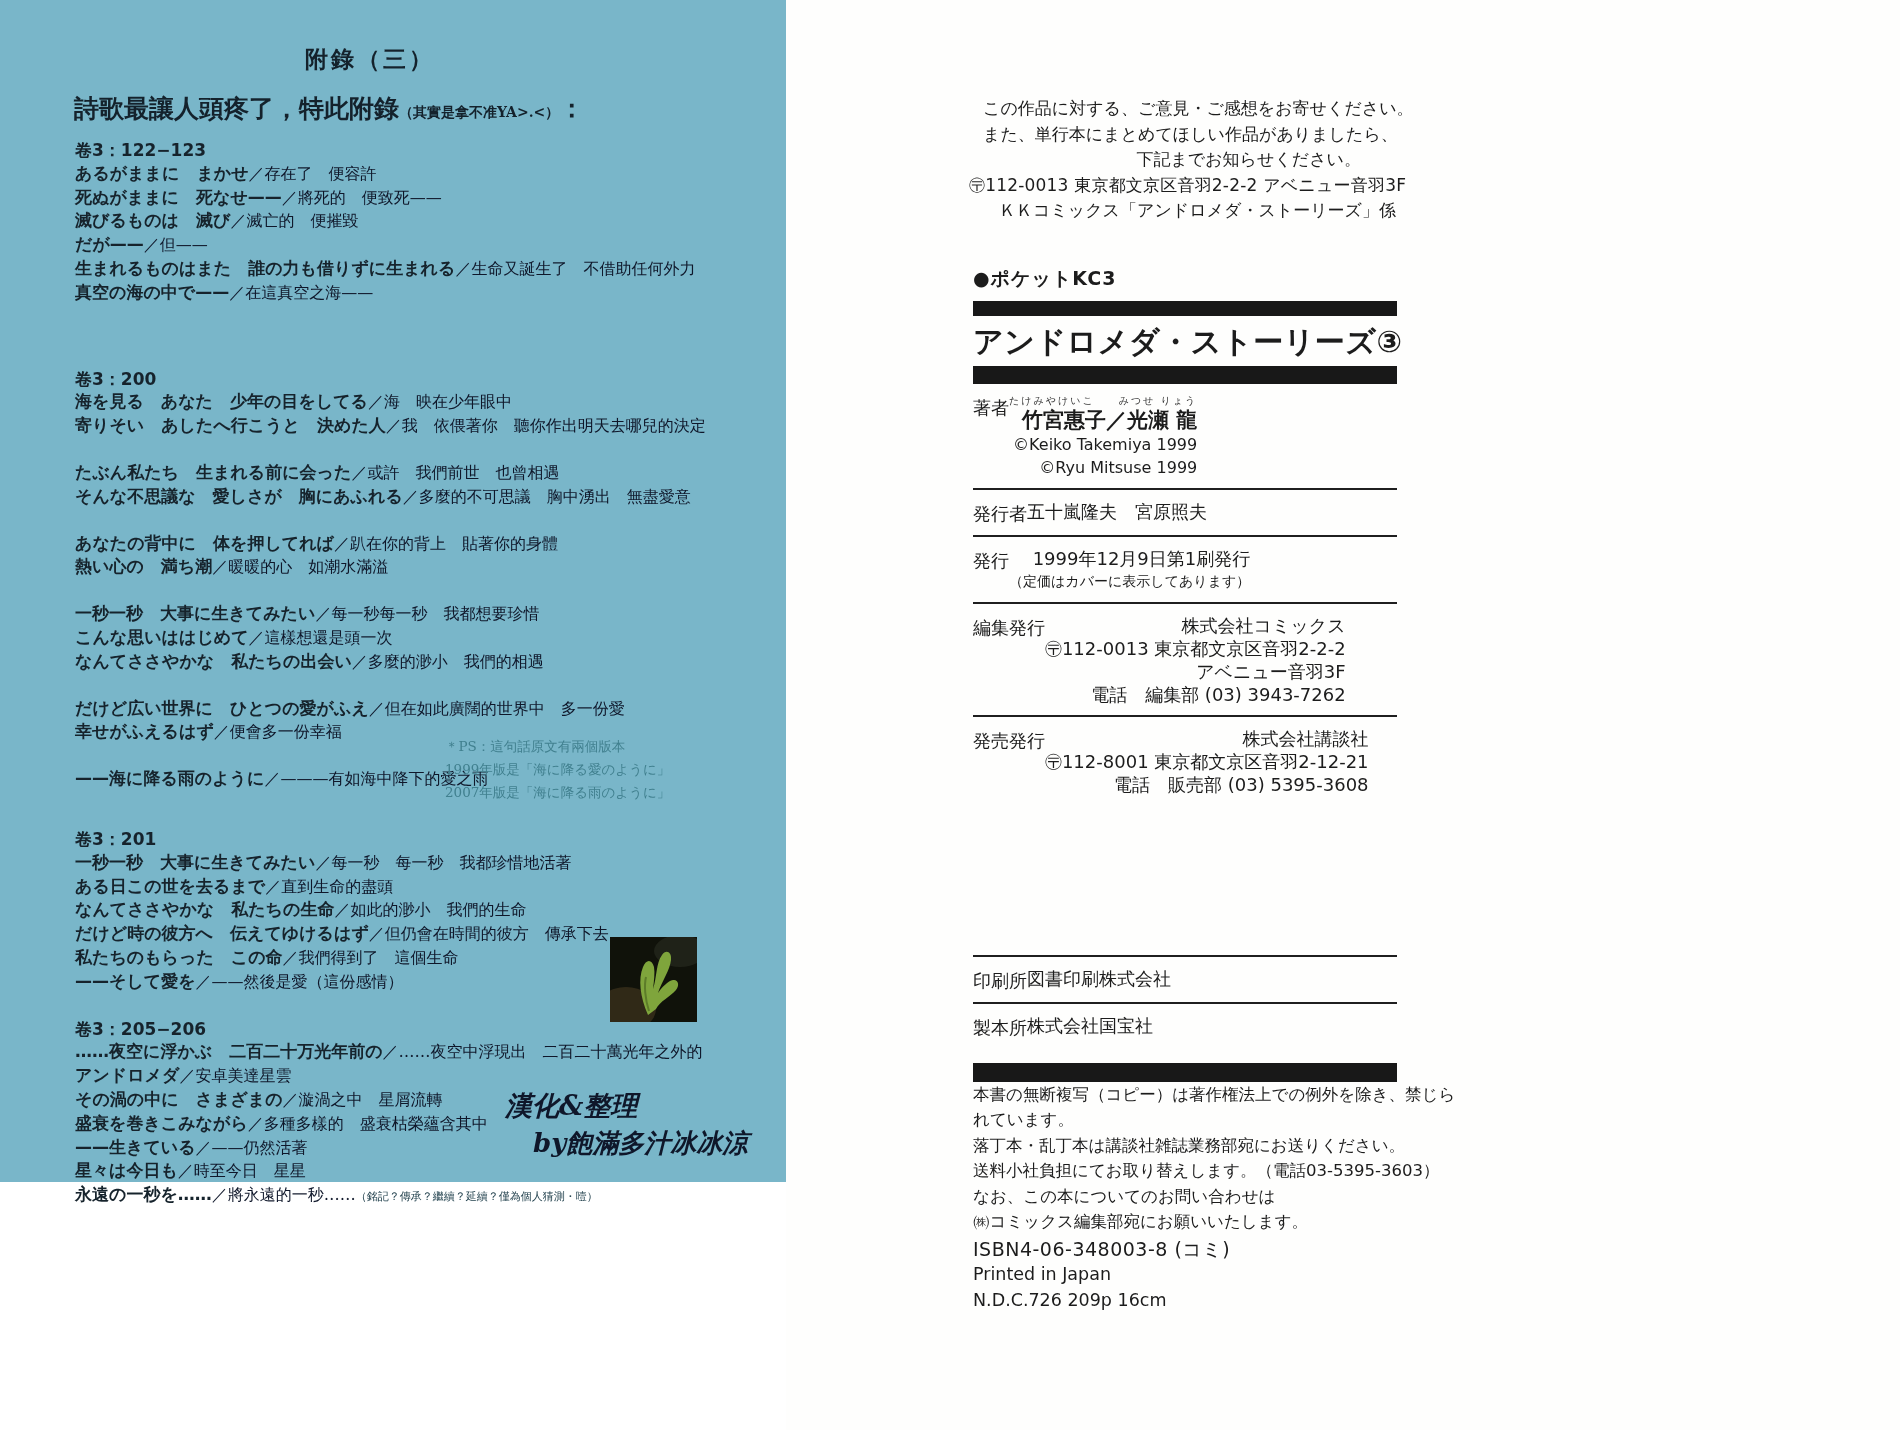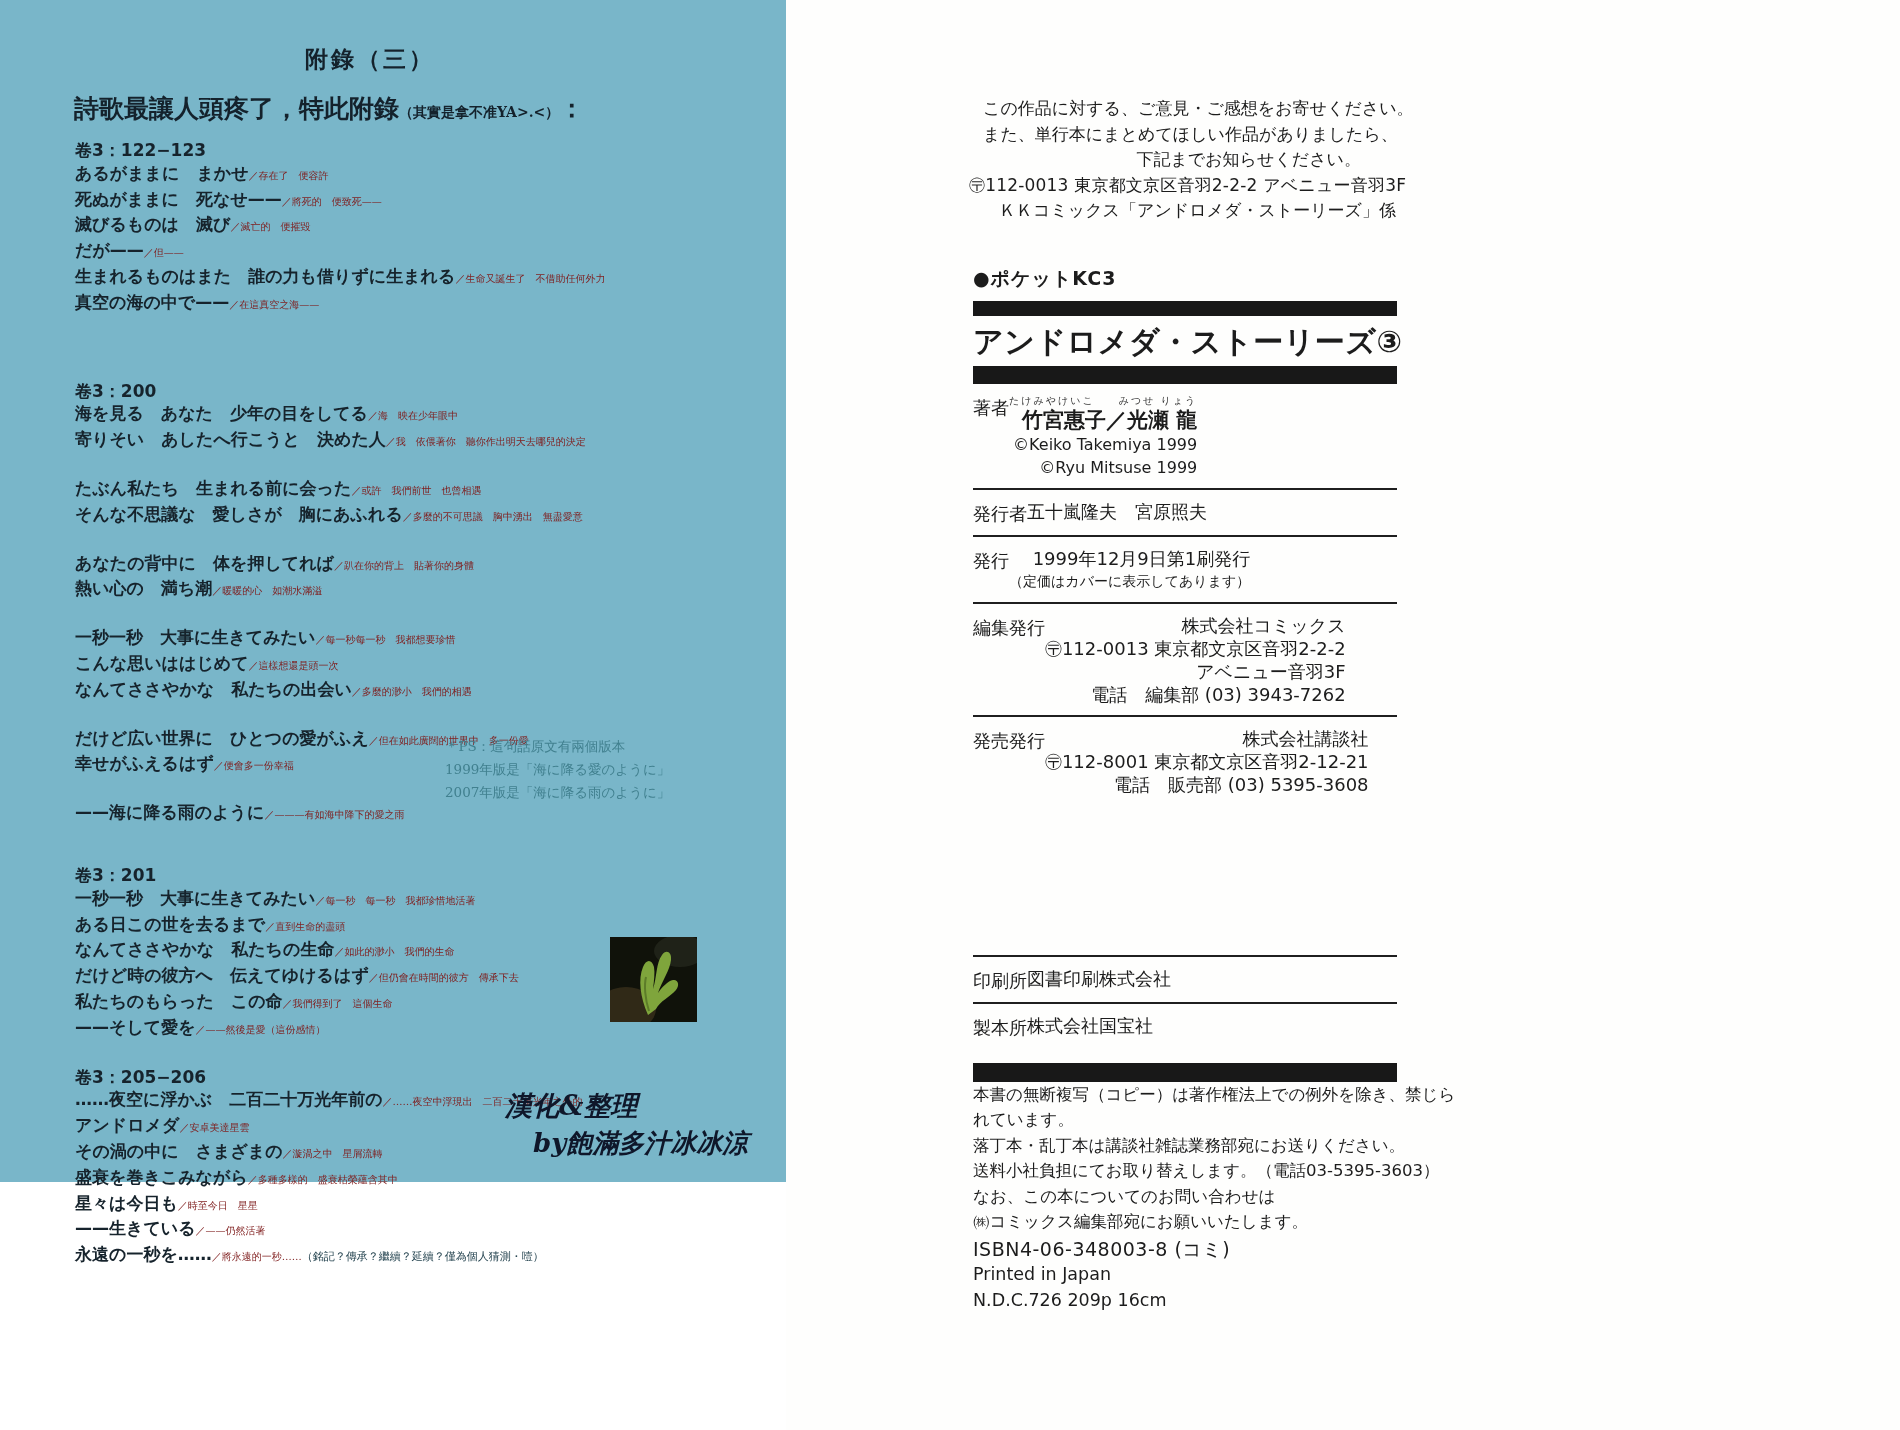--- a/index.html
+++ b/index.html
@@ -7,21 +7,21 @@
   .canvas{position:absolute;left:0;top:0;width:1900px;height:1297px;}
 
   
   .page-left{position:absolute;left:0;top:0;width:786px;height:1182px;background:#79b6c9;}
   .lp-title{position:absolute;top:44px;left:0;width:740px;text-align:center;font-size:23px;font-weight:bold;letter-spacing:3px;color:#14222c;}
   .lp-sub{position:absolute;top:92px;left:74px;font-size:25px;font-weight:bold;color:#14222c;white-space:nowrap;}
   .lp-sub .sub-note{font-size:14px;font-family:"DejaVu Serif","Liberation Serif",serif;}
   .lyrics{position:absolute;left:75px;top:139px;width:708px;}
   .ln{line-height:22.8px;white-space:nowrap;font-size:17px;}
   .ln .jp{font-weight:bold;color:#16232c;}
-  .ln .zh{font-weight:normal;color:#7f1d1d;font-family:"DejaVu Serif","Liberation Serif",serif;font-size:10px;}
+  .ln .zh{font-weight:normal;color:#0f172a;font-family:"DejaVu Serif","Liberation Serif",serif;font-size:16px;}
   .ln .tiny-note{font-size:11px;color:#24434f;font-family:"DejaVu Serif","Liberation Serif",serif;}
   .hdr{font-weight:bold;color:#16232c;font-size:17px;}
   .mt-blk{margin-top:23px;}
   .mt-sec1{margin-top:63px;}
   .mt-sec2{margin-top:37px;}
   .mt-sec3{margin-top:24px;}
   .ps-note{position:absolute;left:445px;top:735px;font-family:"DejaVu Serif","Liberation Serif",serif;font-size:13.5px;line-height:23px;color:#41808f;white-space:nowrap;}
   .credit{position:absolute;left:505px;top:1088px;font-family:"DejaVu Serif","Liberation Serif",serif;font-style:italic;font-weight:bold;color:#0f172a;}
   .credit .c1{font-size:27px;}
   .credit .c2{font-size:26px;margin-left:28px;margin-top:2px;}
@@ -98,22 +98,22 @@
       <div class="ln"><span class="jp">なんてささやかな　私たちの生命</span><span class="zh">／如此的渺小　我們的生命</span></div>
       <div class="ln"><span class="jp">だけど時の彼方へ　伝えてゆけるはず</span><span class="zh">／但仍會在時間的彼方　傳承下去</span></div>
       <div class="ln"><span class="jp">私たちのもらった　この命</span><span class="zh">／我們得到了　這個生命</span></div>
       <div class="ln"><span class="jp">——そして愛を</span><span class="zh">／——然後是愛（這份感情）</span></div>
 
       <div class="ln hdr mt-sec3">卷3：205−206</div>
       <div class="ln"><span class="jp">……夜空に浮かぶ　二百二十万光年前の</span><span class="zh">／……夜空中浮現出　二百二十萬光年之外的</span></div>
       <div class="ln"><span class="jp">アンドロメダ</span><span class="zh">／安卓美達星雲</span></div>
       <div class="ln"><span class="jp">その渦の中に　さまざまの</span><span class="zh">／漩渦之中　星屑流轉</span></div>
       <div class="ln"><span class="jp">盛衰を巻きこみながら</span><span class="zh">／多種多樣的　盛衰枯榮蘊含其中</span></div>
+      <div class="ln"><span class="jp">——生きている</span><span class="zh">／——仍然活著</span></div>
       <div class="ln"><span class="jp">星々は今日も</span><span class="zh">／時至今日　星星</span></div>
-      <div class="ln"><span class="jp">——生きている</span><span class="zh">／——仍然活著</span></div>
       <div class="ln"><span class="jp">永遠の一秒を……</span><span class="zh">／將永遠的一秒……</span><span class="tiny-note">（銘記？傳承？繼續？延續？僅為個人猜測・噎）</span></div>
     </div>
 
     <div class="ps-note">
       <div>＊PS：這句話原文有兩個版本</div>
       <div>1999年版是「海に降る愛のように」</div>
       <div>2007年版是「海に降る雨のように」</div>
     </div>
 
     <div class="plant">

